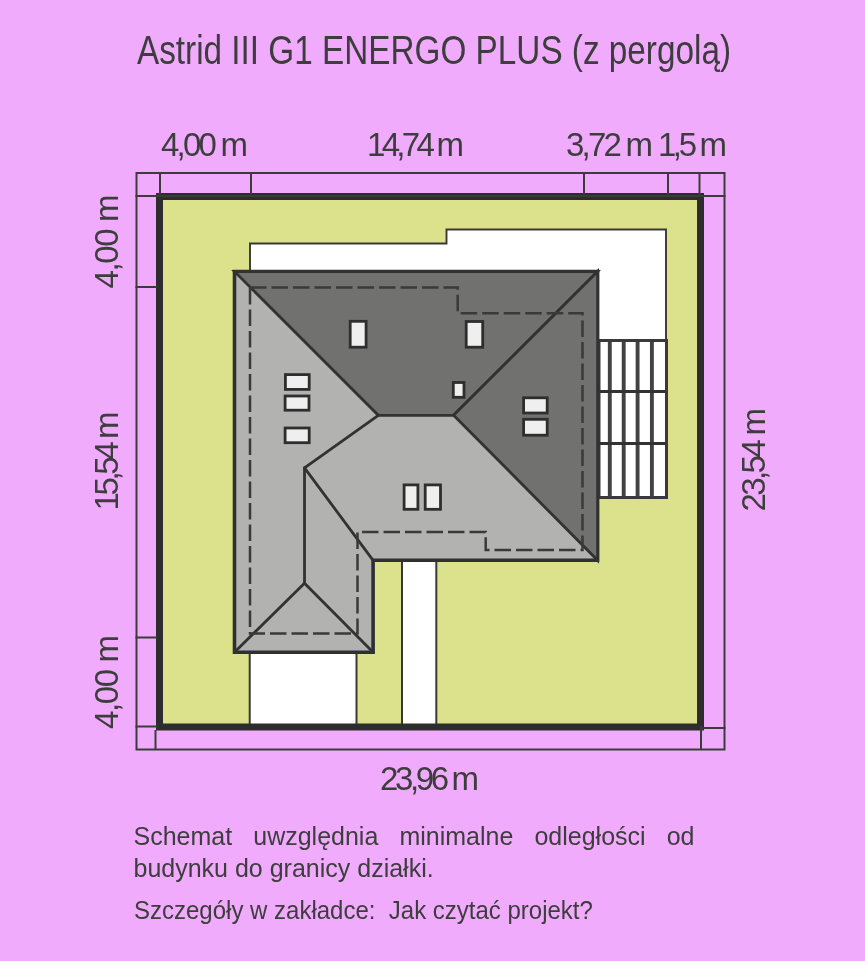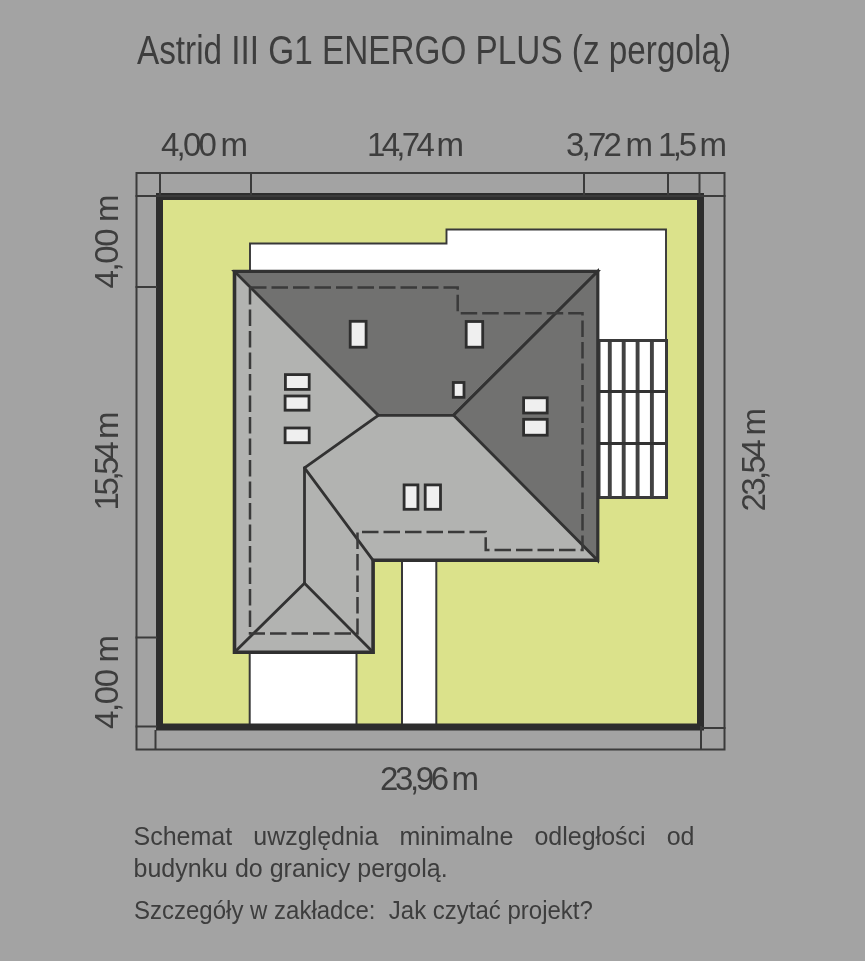--- a/index.html
+++ b/index.html
@@ -1,16 +1,16 @@
 <!DOCTYPE html>
 <html><head>
 <meta charset="utf-8">
 <style>
   html,body{margin:0;padding:0;background:#ffffff;}
-  #page{position:relative;width:865px;height:961px;background:#a3a3a3;overflow:hidden;
+  #page{position:relative;width:865px;height:961px;background:#f0abfc;overflow:hidden;
         font-family:"Liberation Sans", sans-serif;}
   svg{position:absolute;left:0;top:0;}
   #para{position:absolute;left:133.5px;top:820px;width:561px;color:#3d3d3d;
         font-size:25px;line-height:32px;}
   #para p{margin:0;text-align:justify;}
   #para p.p2{margin-top:10px;text-align:left;transform:scaleX(0.96);transform-origin:0 0;white-space:nowrap;}
 </style>
 </head>
 <body>
 <div id="page">
@@ -121,16 +121,16 @@
 
     <text transform="translate(117.5,460.9) rotate(-90)" x="0" y="0" textLength="99">15,54 m</text>
 
     <text transform="translate(117.5,682) rotate(-90)" x="0" y="0" textLength="94">4,00 m</text>
 
     <text transform="translate(764.5,459.7) rotate(-90)" x="0" y="0" textLength="103.5">23,54 m</text>
   </g>
 </svg>
 
 <div id="para">
-  <p class="p1">Schemat uwzględnia minimalne odległości od budynku do granicy pergolą.</p>
+  <p class="p1">Schemat uwzględnia minimalne odległości od budynku do granicy działki.</p>
   <p class="p2">Szczegóły w zakładce:&nbsp; Jak czytać projekt?</p>
 </div>
 </div>
 
 </body></html>

